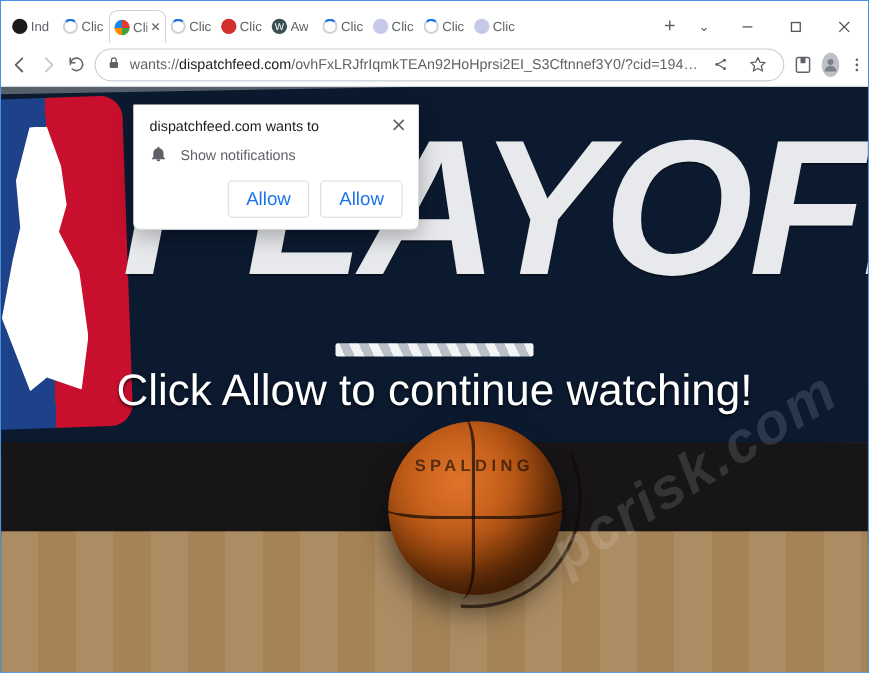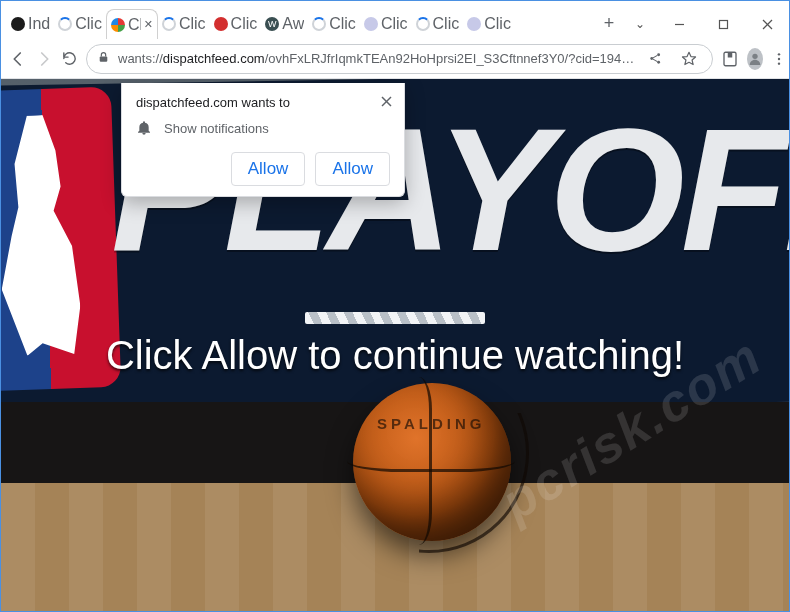--- a/index.html
+++ b/index.html
@@ -50,21 +50,21 @@
   }
   .tab-favicon {
     width: 14px;
     height: 14px;
     border-radius: 7px;
     flex-shrink: 0;
   }
   .tab-label {
     white-space: nowrap;
     overflow: hidden;
-    font-size: 16px;
+    font-size: 12px;
   }
   .tab-close {
     font-size: 11px;
     color: #5f6368;
     margin-left: auto;
   }
   .newtab {
     width: 28px; height: 28px;
     display: flex; align-items: center; justify-content: center;
     font-size: 18px; color: #5f6368; cursor: pointer;
@@ -204,22 +204,22 @@
     font-family: Arial, sans-serif;
     font-weight: 800;
     font-style: italic;
     font-size: 52px;
     color: rgba(255,255,255,.13);
     letter-spacing: 2px;
   }
   
   .prompt {
     position:absolute;
-    left: 120px; top: 4px;
-    width: 284px;
+    left: 120px; top: 16px;
+    width: 260px;
     background: #fff;
     border: 1px solid #dadce0;
     border-top: none;
     border-radius: 0 0 6px 6px;
     box-shadow: 0 6px 20px rgba(0,0,0,.28);
     padding: 12px 14px 10px;
     font-size: 13px;
     color: #202124;
     z-index: 20;
   }

